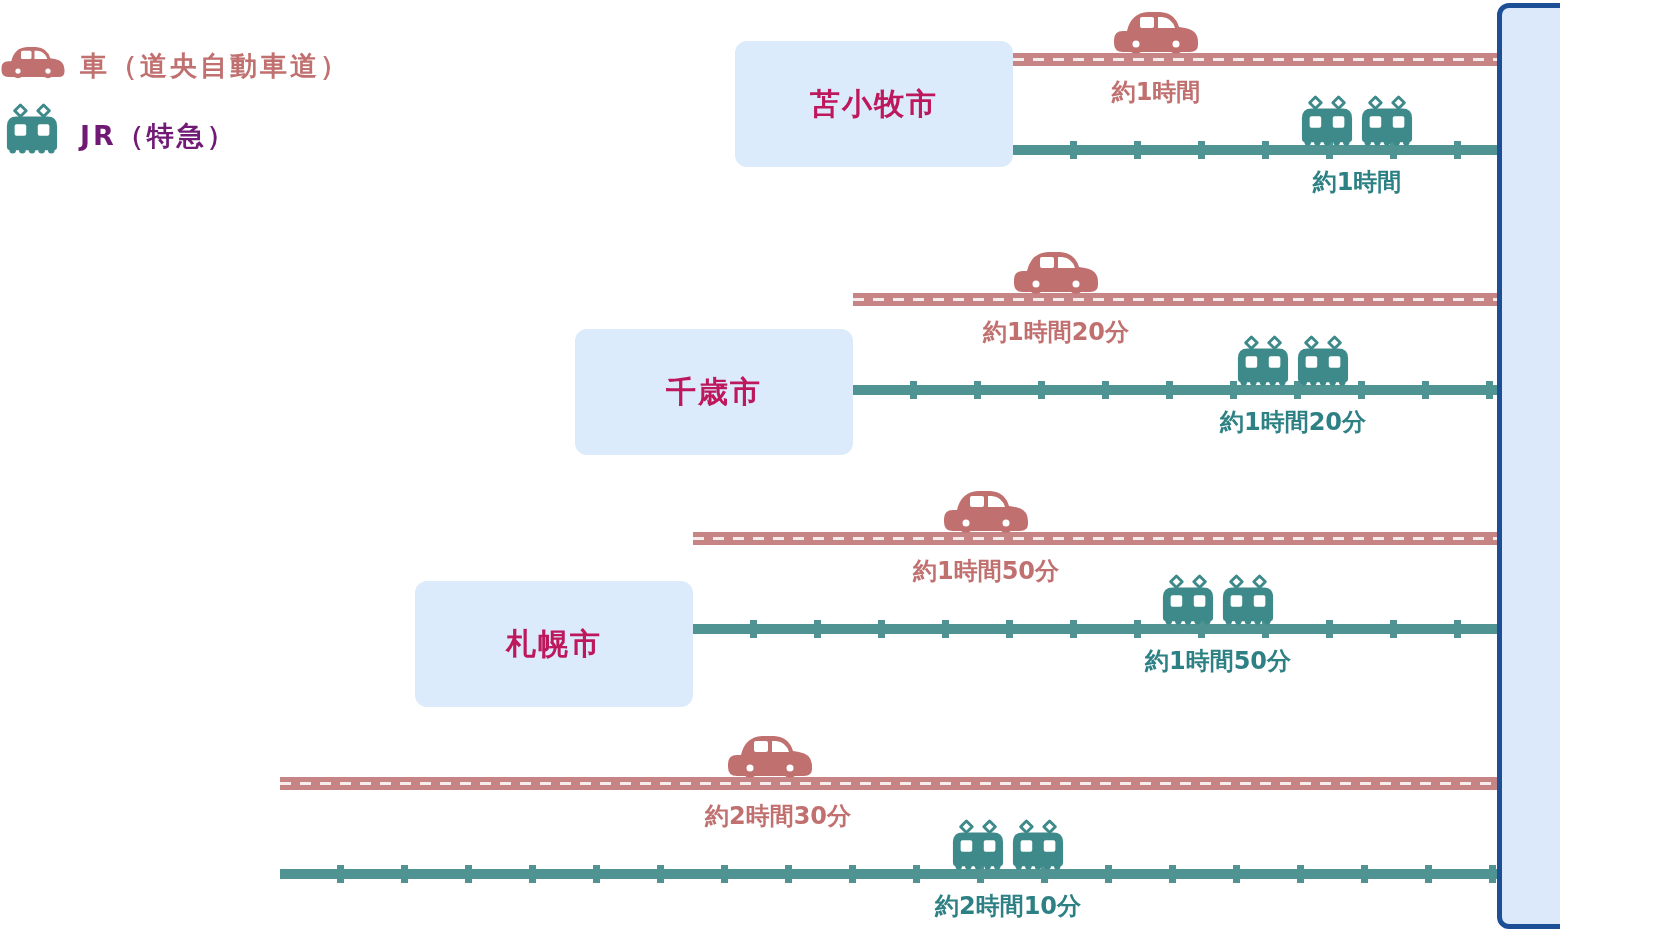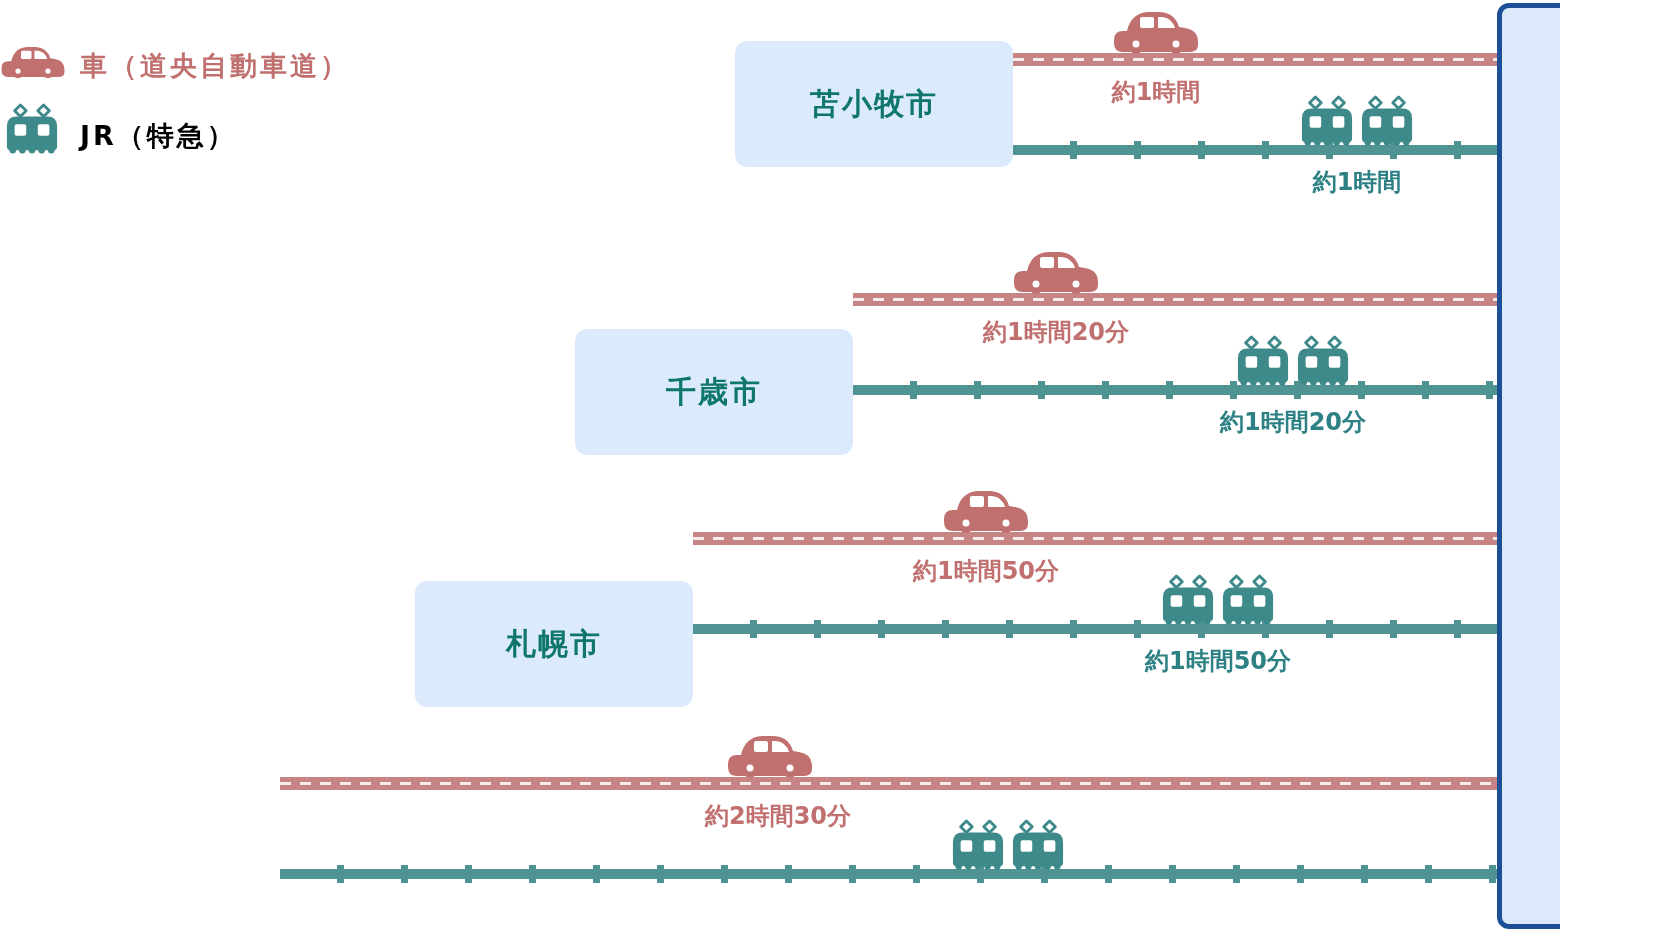--- a/index.html
+++ b/index.html
@@ -2,42 +2,42 @@
 <html><head>
 <meta charset="utf-8">
 <style>
   html,body{margin:0;padding:0;background:#ffffff;}
   #page{position:relative;width:1560px;height:932px;overflow:hidden;background:#ffffff;
         font-family:"DejaVu Sans",sans-serif;}
   .abs{position:absolute;}
   
   .city-box{position:absolute;width:278px;height:126px;background:#dcebfc;border-radius:12px;
             display:flex;align-items:center;justify-content:center;}
-  .city-label{font-size:30px;font-weight:bold;color:#0f766e;letter-spacing:2px;}
+  .city-label{font-size:30px;font-weight:bold;color:#be185d;letter-spacing:2px;}
   
   .road{position:absolute;height:13px;background:#c68484;}
   .road-dash{position:absolute;left:0;right:0;top:5px;height:3px;
              background:repeating-linear-gradient(90deg,rgba(255,255,255,.85) 0 11px,transparent 11px 20px);}
   
   .rail{position:absolute;height:18px;}
   .rail-ticks{position:absolute;left:0;right:0;top:0;bottom:0;
               background:repeating-linear-gradient(90deg,transparent 0 57px,#4f9393 57px 64px);}
   .rail-bar{position:absolute;left:0;right:0;top:4px;height:10px;background:#4f9393;}
   
   .time-label{position:absolute;width:300px;text-align:center;font-size:24px;font-weight:bold;line-height:1.1;}
   .time-car{color:#c17070;}
   .time-jr{color:#2d8184;}
   
   .icon-car-svg{position:absolute;width:88px;height:52px;color:#c17070;}
   .train-pair{position:absolute;display:flex;gap:6px;}
   .icon-train-svg{width:54px;height:56px;color:#3e8a8b;}
   
   .legend-label{position:absolute;font-size:27px;font-weight:bold;letter-spacing:3px;}
   .legend-car-label{color:#c17070;}
-  .legend-jr-label{color:#000000;}
+  .legend-jr-label{color:#701a75;}
   
   .dest-box{position:absolute;left:1497px;top:3px;width:200px;height:926px;background:#dbe9fb;
             border:5px solid #1d4f97;border-radius:12px;box-sizing:border-box;
             display:flex;align-items:center;justify-content:center;}
   .dest-label{writing-mode:vertical-rl;text-orientation:upright;font-size:33px;font-weight:bold;
               color:#14549e;letter-spacing:0.55em;}
 </style>
 </head>
 <body>
 
@@ -162,18 +162,19 @@
       <div class="rail-bar"></div>
     </div>
   <div class="train-pair" style="left:951px;top:818px;">
     <svg class="icon-train-svg">
         <use href="#sym-train"></use>
       </svg>
     <svg class="icon-train-svg">
         <use href="#sym-train"></use>
       </svg>
   </div>
+  <div class="time-label time-jr" style="left:858px;top:893px;">約2時間10分</div>
 
   <div class="dest-box">
     <div class="dest-label">伊達市</div>
   </div>
 
 </div>
 
 </body></html>

